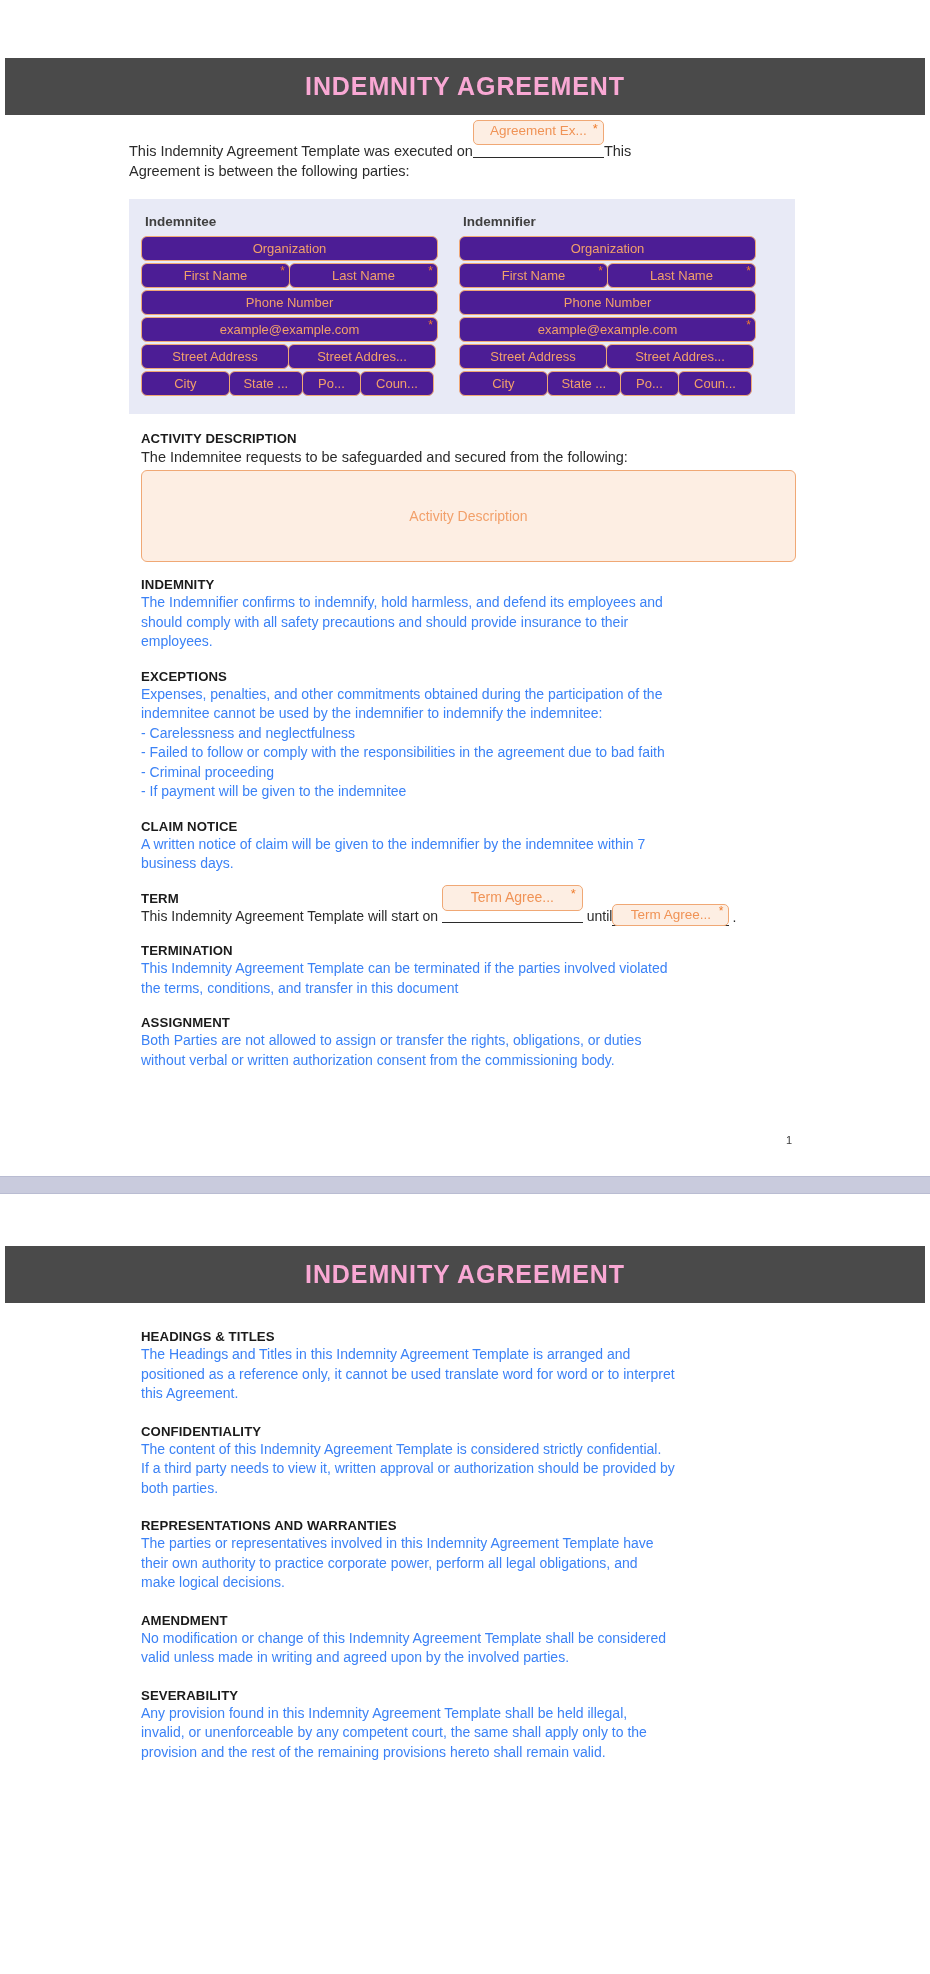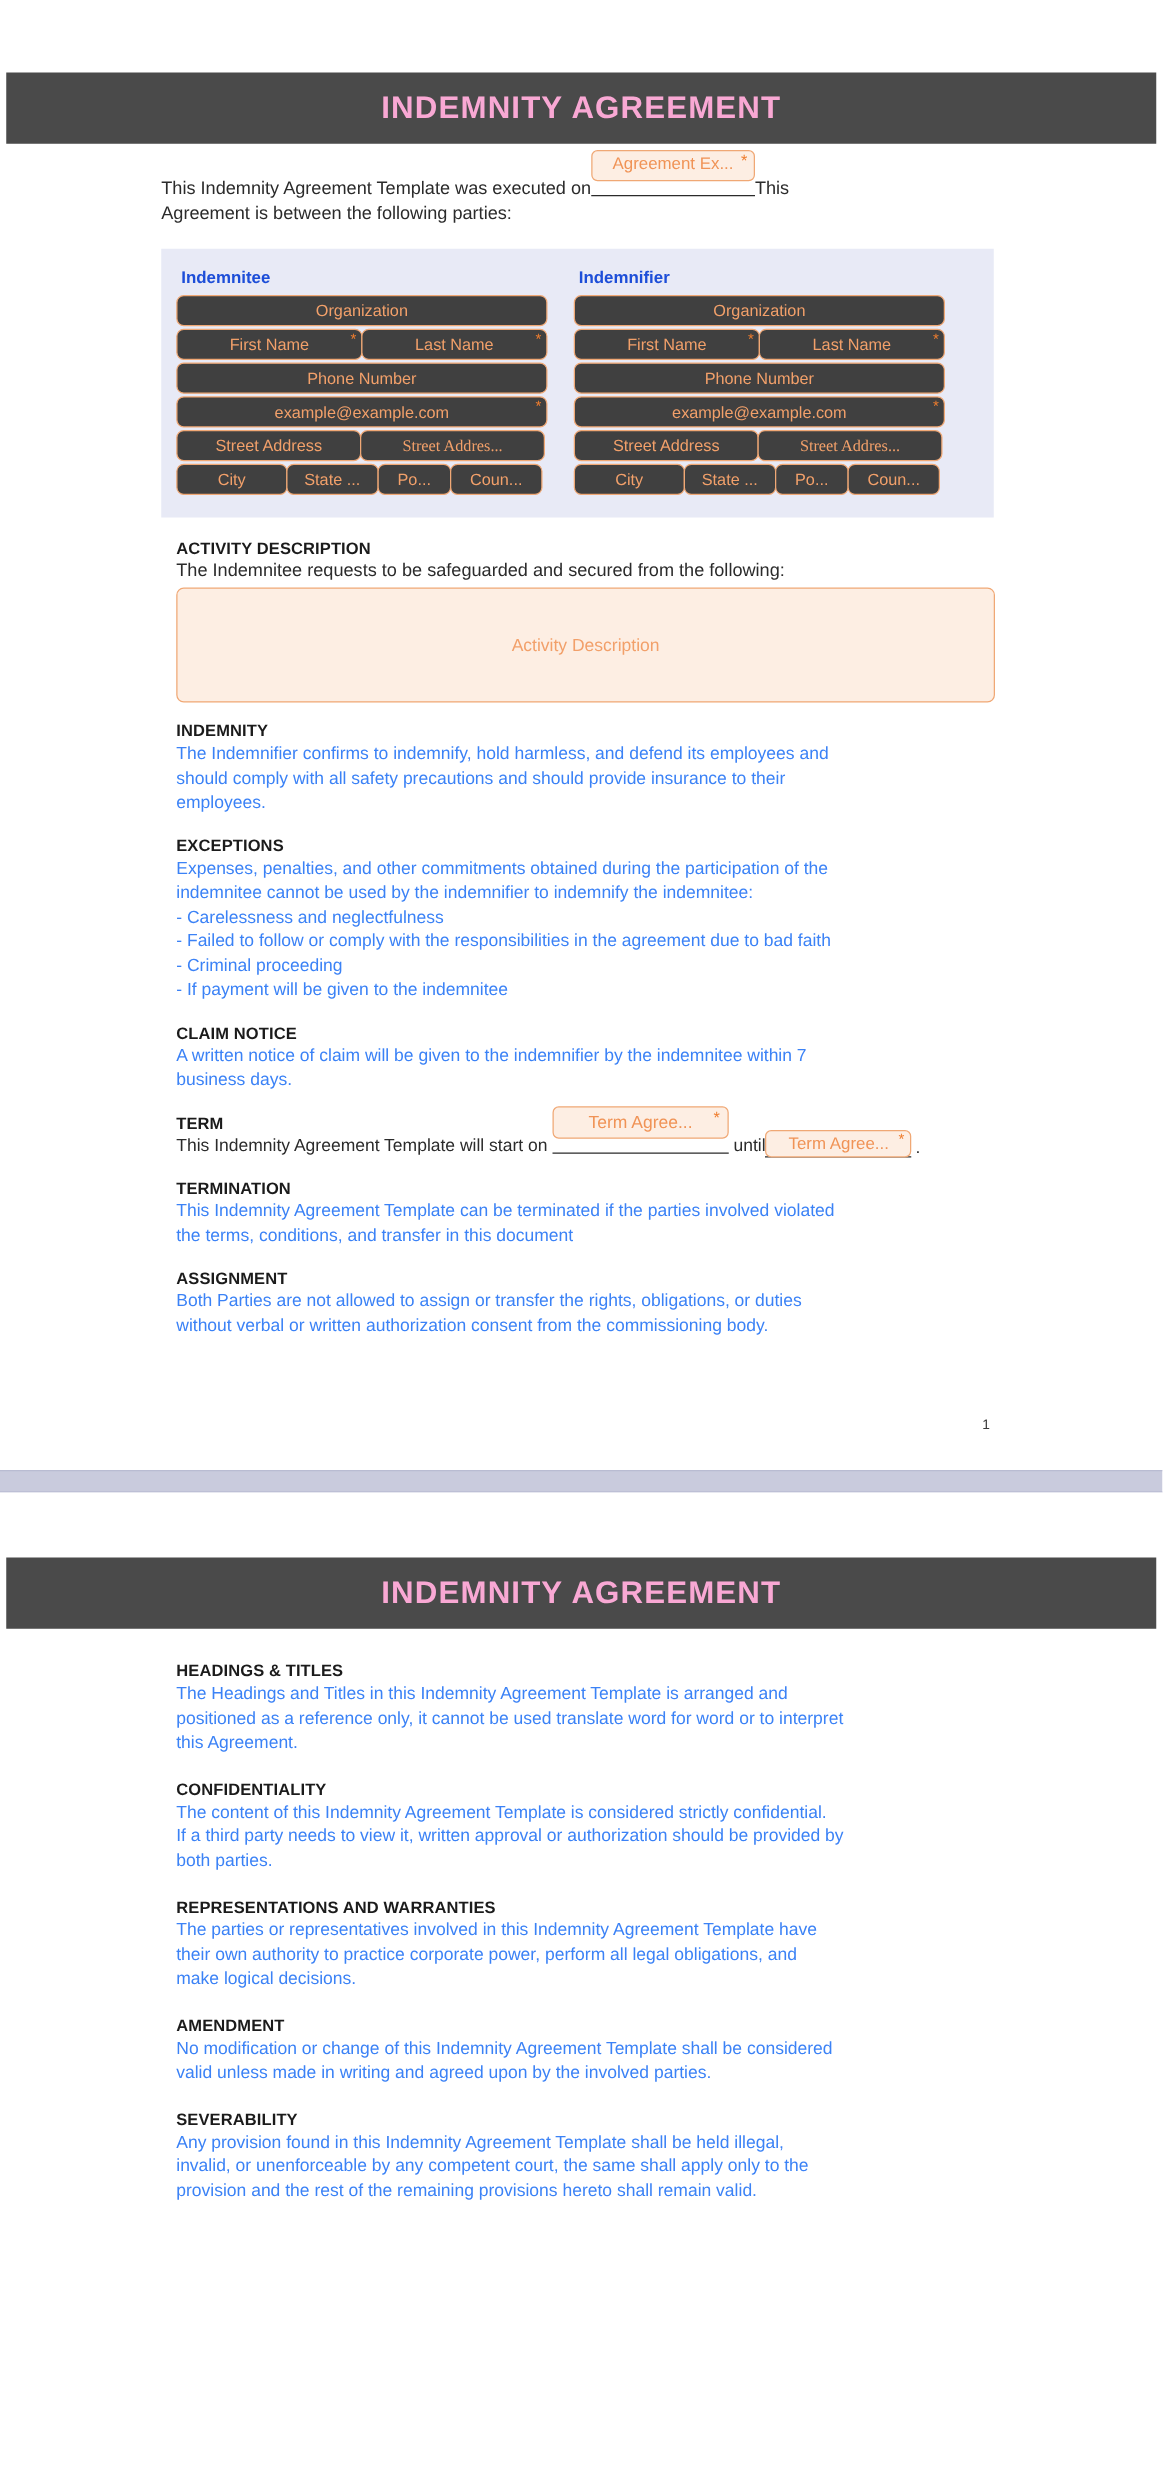--- a/index.html
+++ b/index.html
@@ -103,27 +103,27 @@
     background: #e8eaf6;
     margin-top: 18px;
     padding: 15px 18px 16px 12px;
     display: flex;
     gap: 22px;
   }
   .party-col { width: 296px; }
   .party-title {
     font-size: 13.5px;
     font-weight: 700;
-    color: #1d4ed8;
+    color: #404040;
     margin-bottom: 7px;
     padding-left: 4px;
   }
   .frow { display: flex; gap: 0; margin-bottom: 2px; }
   .fld {
-    background: #404040;
+    background: #4c1d95;
     border: 1.3px solid #f0a875;
     border-radius: 6px;
     height: 25px;
     display: flex;
     align-items: center;
     justify-content: center;
     position: relative;
     color: #f2a06a;
     font-size: 13px;
     white-space: nowrap;
@@ -139,21 +139,21 @@
     font-size: 12px;
     line-height: 1;
   }
   .fld.w-full { width: 100%; }
   .fld.half { width: 50%; }
   .fld.city { flex: 0 0 30%; }
   .fld.state { flex: 0 0 25%; }
   .fld.postal { flex: 0 0 20%; }
   .fld.country { flex: 0 0 25%; }
   .fld.addr1 { flex: 0 0 50%; }
-  .fld.addr2 { flex: 0 0 50%; font-family: Liberation Serif, serif; }
+  .fld.addr2 { flex: 0 0 50%; }
 
   
   .sec { margin-top: 17px; padding-left: 12px; }
   .sec.tight { margin-top: 15px; }
   .sec-head {
     font-size: 13.2px;
     font-weight: 700;
     color: #1b1b1b;
     letter-spacing: 0.1px;
     margin-bottom: 1px;

